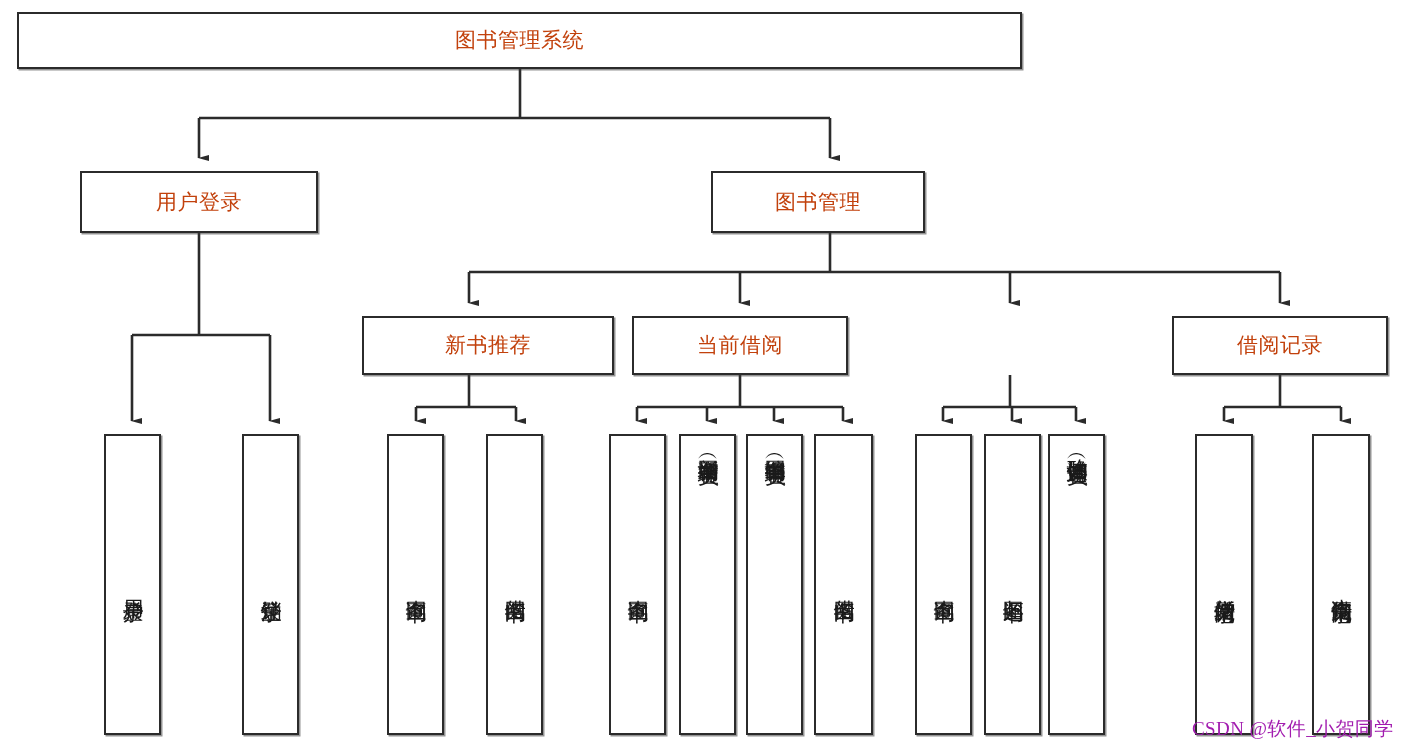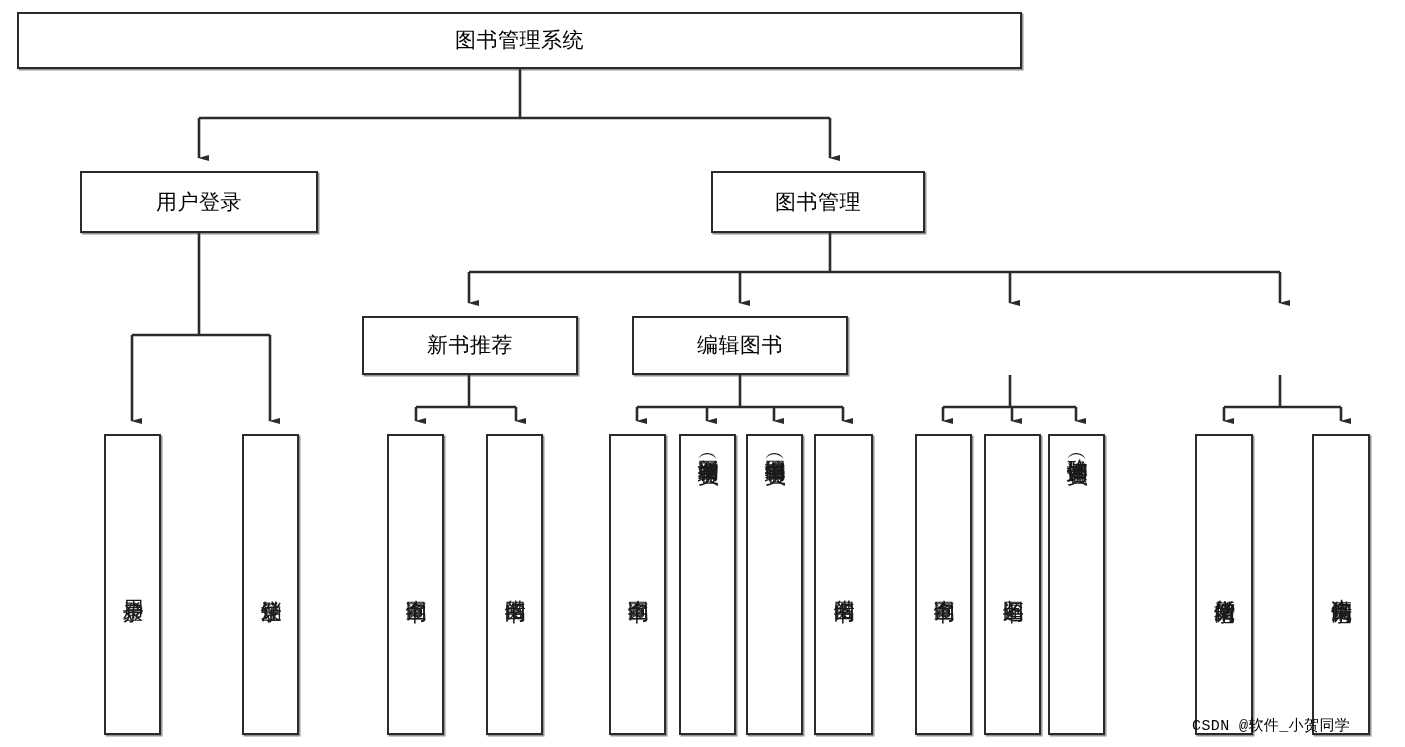--- a/index.html
+++ b/index.html
@@ -32,21 +32,21 @@
     background: #ffffff;
     border: 2px solid #2b2b2b;
     display: flex;
     align-items: center;
     justify-content: center;
     box-shadow: 1.5px 1.5px 0 0 rgba(60,60,60,0.55);
   }
   .node-label-h {
     font-size: 21px;
     line-height: 1.15;
-    color: #000000;
+    color: #c2410c;
     letter-spacing: 0.5px;
     white-space: nowrap;
     text-align: center;
   }
   .node-label-v {
     font-size: 21px;
     line-height: 1.22;
     color: #1a1a1a;
     letter-spacing: 1px;
     writing-mode: vertical-rl;
@@ -60,25 +60,25 @@
     padding-top: 6px;
   }
   .leaf-box.center-v {
     align-items: center;
     padding-top: 0;
   }
   .watermark {
     position: absolute;
     left: 1192px;
     top: 716px;
-    font-size: 15px;
-    color: #000000;
+    font-size: 19px;
+    color: #a21caf;
     white-space: nowrap;
     letter-spacing: 0.4px;
-    font-family: Liberation Mono, monospace;
+    font-family: Liberation Serif, serif;
   }
 </style>
 </head>
 <body>
 
 <div id="diagram-root">
 
   <svg class="diagram-svg" viewBox="0 0 1405 747" xmlns="http://www.w3.org/2000/svg">
     <defs>
       <marker id="arrowhead" markerWidth="10" markerHeight="12" refX="3" refY="10" orient="auto" markerUnits="userSpaceOnUse">
@@ -145,25 +145,28 @@
     <span class="node-label-h">图书管理系统</span>
   </div>
 
   <div class="node-box" id="node-l2-0" style="left: 80px; top: 171px; width: 238px; height: 62px;">
     <span class="node-label-h">用户登录</span>
   </div>
   <div class="node-box" id="node-l2-1" style="left: 711px; top: 171px; width: 214px; height: 62px;">
     <span class="node-label-h">图书管理</span>
   </div>
 
-  <div class="node-box" id="node-l3-0" style="left: 362px; top: 316px; width: 216px; height: 59px;">
+  <div class="node-box" id="node-l3-0" style="left: 362px; top: 316px; width: 252px; height: 59px;">
     <span class="node-label-h">新书推荐</span>
   </div>
   <div class="node-box" id="node-l3-1" style="left: 632px; top: 316px; width: 216px; height: 59px;">
-    <span class="node-label-h">编辑图书</span>
+    <span class="node-label-h">当前借阅</span>
+  </div>
+  <div class="node-box" id="node-l3-3" style="left: 1172px; top: 316px; width: 216px; height: 59px;">
+    <span class="node-label-h">借阅记录</span>
   </div>
 
   <div class="node-box leaf-box center-v" id="node-leaf-0" style="left: 104px; top: 434px; width: 57px; height: 301px;">
     <span class="node-label-v">用户登录</span>
   </div>
   <div class="node-box leaf-box center-v" id="node-leaf-1" style="left: 242px; top: 434px; width: 57px; height: 301px;">
     <span class="node-label-v">注销登录</span>
   </div>
   <div class="node-box leaf-box center-v" id="node-leaf-2" style="left: 387px; top: 434px; width: 57px; height: 301px;">
     <span class="node-label-v">查询图书</span>

